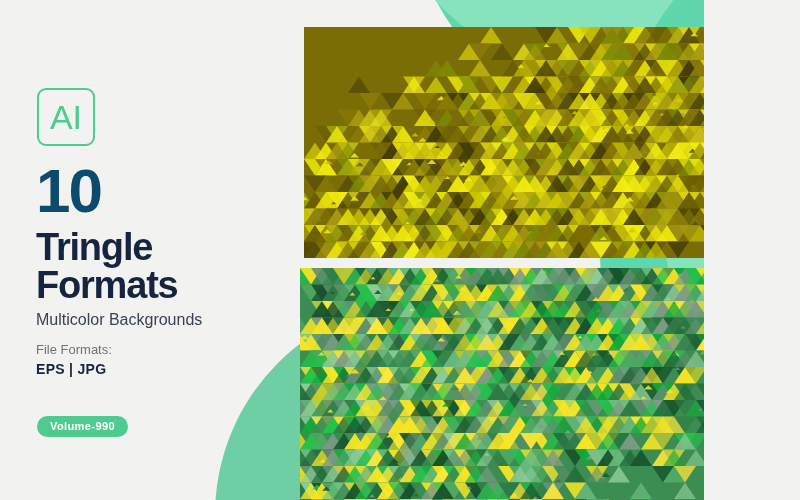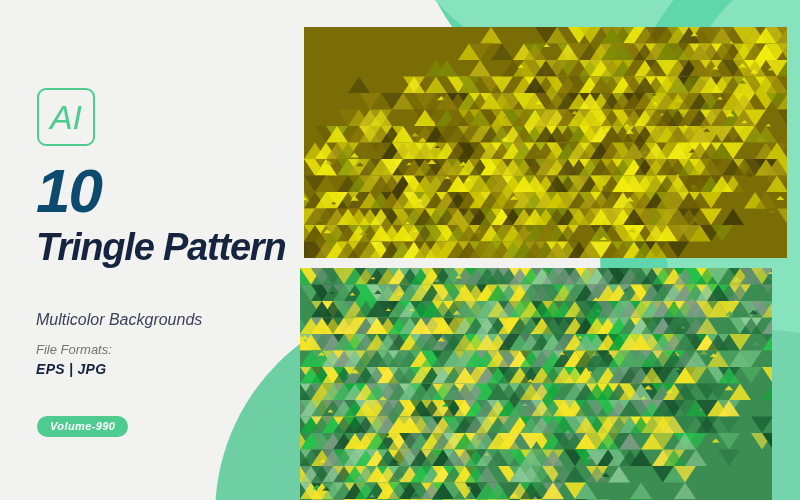--- a/index.html
+++ b/index.html
@@ -1,21 +1,21 @@
 <!DOCTYPE html>
 <html><head>
 <meta charset="utf-8">
 <style>
   html,body{margin:0;padding:0;}
   body{
     width:800px;height:500px;overflow:hidden;position:relative;
     background:#f2f2f1;
     font-family:"Liberation Sans","DejaVu Sans",sans-serif;
   }
-  #stage{position:absolute;inset:0;width:800px;height:500px;overflow:hidden;font-style:italic;}
+  #stage{position:absolute;inset:0;width:704px;height:500px;overflow:hidden;}
 
   
   .deco{position:absolute;border-radius:50%;}
   .deco-teal-top{
     width:470px;height:300px;
     left:390px;top:-196px;
     background:#5fd6ab;
     border-radius:0 0 60% 40% / 0 0 100% 100%;
   }
   .deco-mint-top{
@@ -2493,21 +2493,21 @@
       </svg>
   </div>
 
   <div class="left-col">
 
     <div class="ai-badge">
       <span>AI</span>
     </div>
 
     <div class="big-count">10</div>
-    <div class="title">Tringle Pattern</div>
+    <div class="title">Tringle Formats</div>
 
     <div class="subtitle">
       <div>Multicolor Backgrounds</div>
     </div>
 
     <div class="fmt-label">File Formats:</div>
     <div class="fmt-value">EPS  |  JPG</div>
 
     <div class="volume-badge">Volume-990</div>
   </div>

